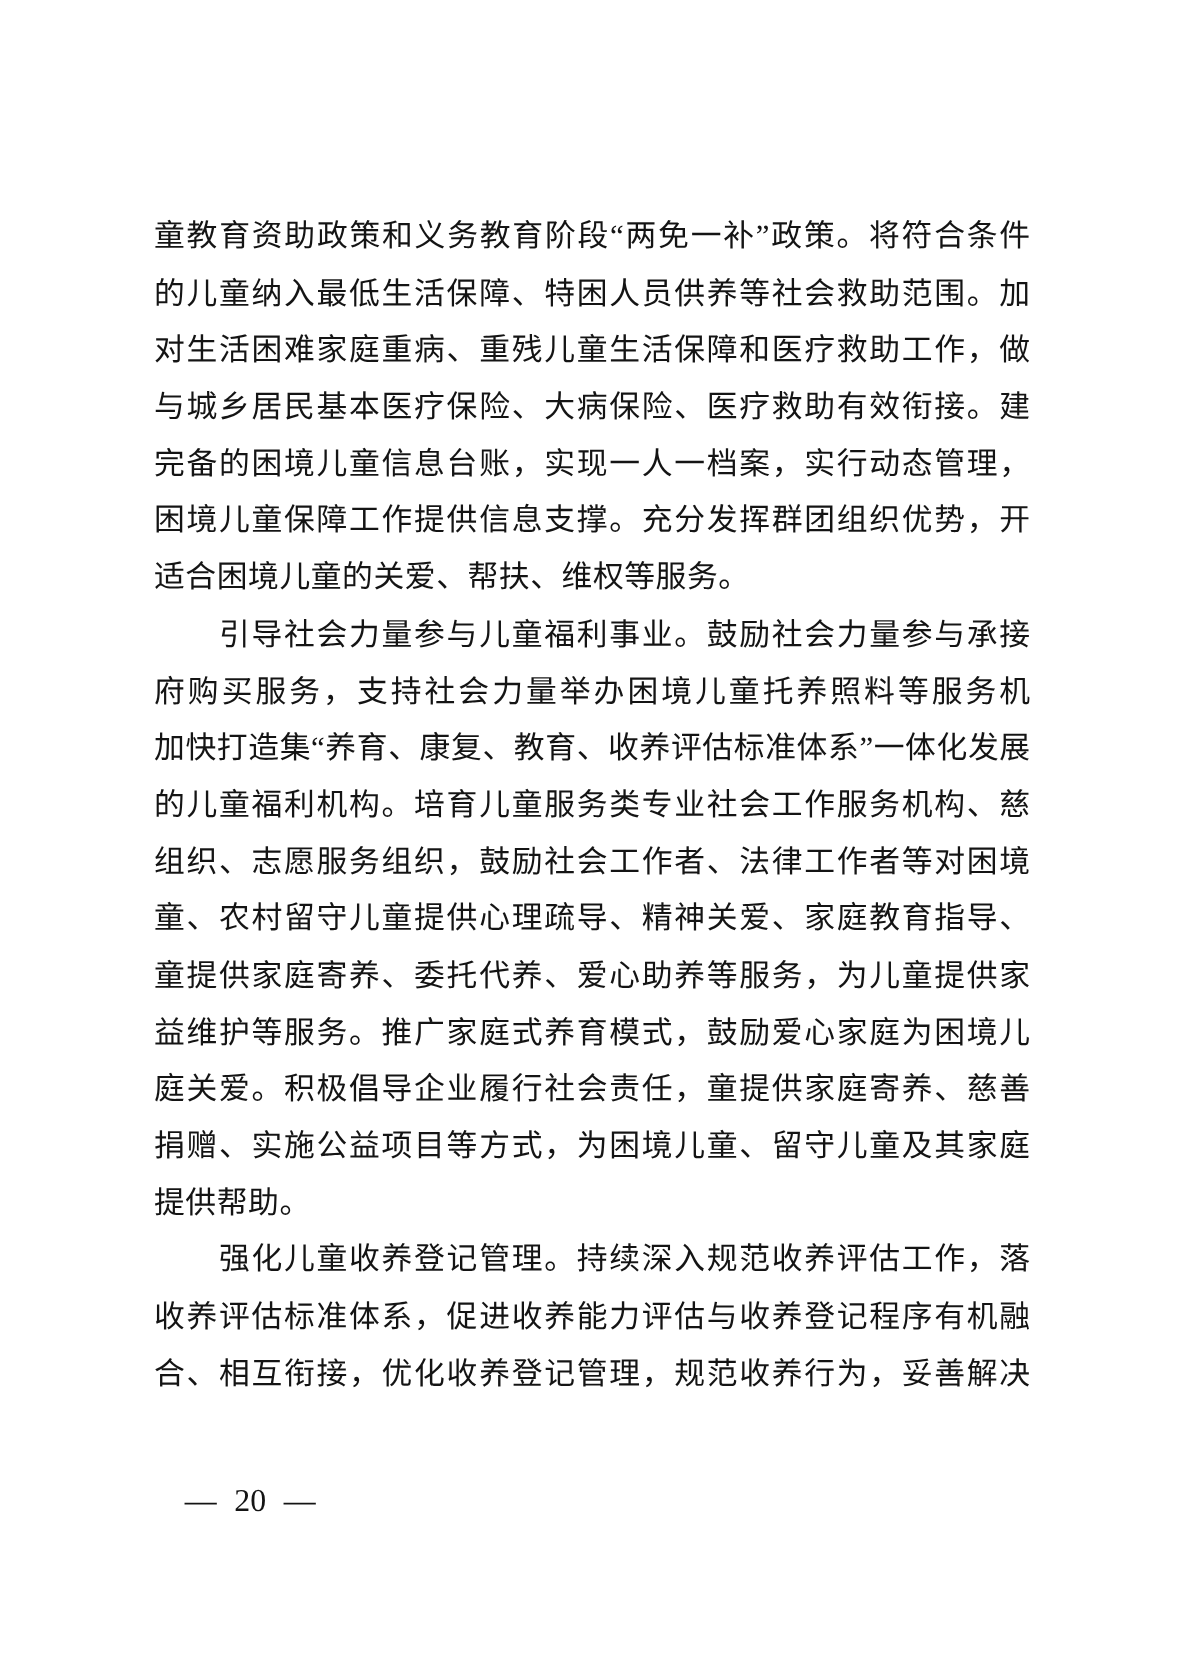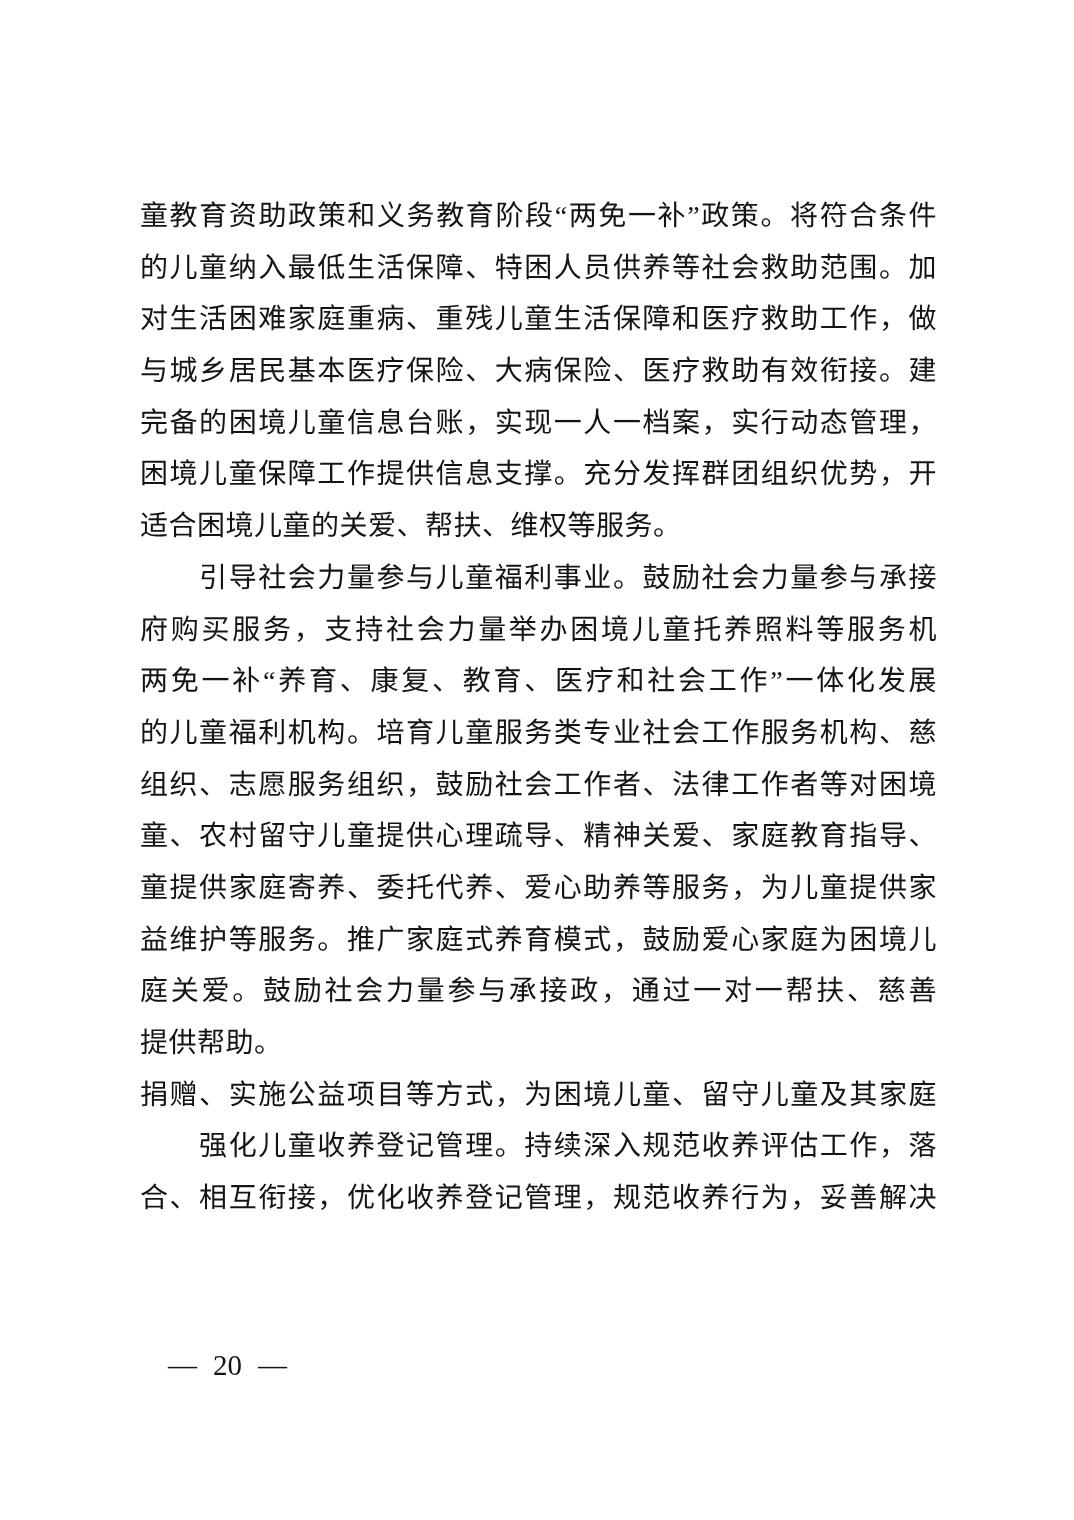--- a/index.html
+++ b/index.html
@@ -72,32 +72,33 @@
         <div class="line">的儿童纳入最低生活保障、特困人员供养等社会救助范围。加强</div>
         <div class="line">对生活困难家庭重病、重残儿童生活保障和医疗救助工作，做到</div>
         <div class="line">与城乡居民基本医疗保险、大病保险、医疗救助有效衔接。建立</div>
         <div class="line">完备的困境儿童信息台账，实现一人一档案，实行动态管理，为</div>
         <div class="line">困境儿童保障工作提供信息支撑。充分发挥群团组织优势，开展</div>
         <div class="line para-end">适合困境儿童的关爱、帮扶、维权等服务。</div>
       </div>
       <div class="paragraph">
         <div class="line">　　引导社会力量参与儿童福利事业。鼓励社会力量参与承接政</div>
         <div class="line">府购买服务，支持社会力量举办困境儿童托养照料等服务机构，</div>
-        <div class="line">两免一补“养育、康复、教育、医疗和社会工作”一体化发展</div>
+        <div class="line">加快打造集“养育、康复、教育、收养评估标准体系”一体化发展</div>
         <div class="line">的儿童福利机构。培育儿童服务类专业社会工作服务机构、慈善</div>
         <div class="line">组织、志愿服务组织，鼓励社会工作者、法律工作者等对困境儿</div>
         <div class="line">童、农村留守儿童提供心理疏导、精神关爱、家庭教育指导、权</div>
         <div class="line">童提供家庭寄养、委托代养、爱心助养等服务，为儿童提供家</div>
         <div class="line">益维护等服务。推广家庭式养育模式，鼓励爱心家庭为困境儿</div>
-        <div class="line">庭关爱。鼓励社会力量参与承接政，通过一对一帮扶、慈善</div>
+        <div class="line">庭关爱。积极倡导企业履行社会责任，童提供家庭寄养、慈善</div>
+        <div class="line">捐赠、实施公益项目等方式，为困境儿童、留守儿童及其家庭</div>
         <div class="line para-end">提供帮助。</div>
-        <div class="line">捐赠、实施公益项目等方式，为困境儿童、留守儿童及其家庭</div>
       </div>
       <div class="paragraph">
         <div class="line">　　强化儿童收养登记管理。持续深入规范收养评估工作，落实</div>
+        <div class="line">收养评估标准体系，促进收养能力评估与收养登记程序有机融</div>
         <div class="line">合、相互衔接，优化收养登记管理，规范收养行为，妥善解决私</div>
       </div>
     </div>
 
   <div class="footer">
     <span class="dash">—</span>
     <span class="page-number">20</span>
     <span class="dash">—</span>
   </div>
 

